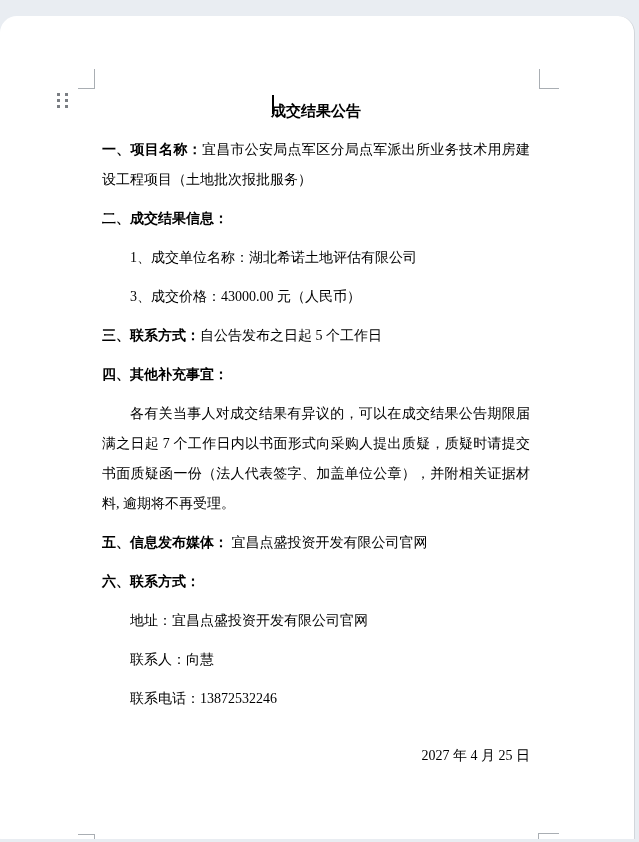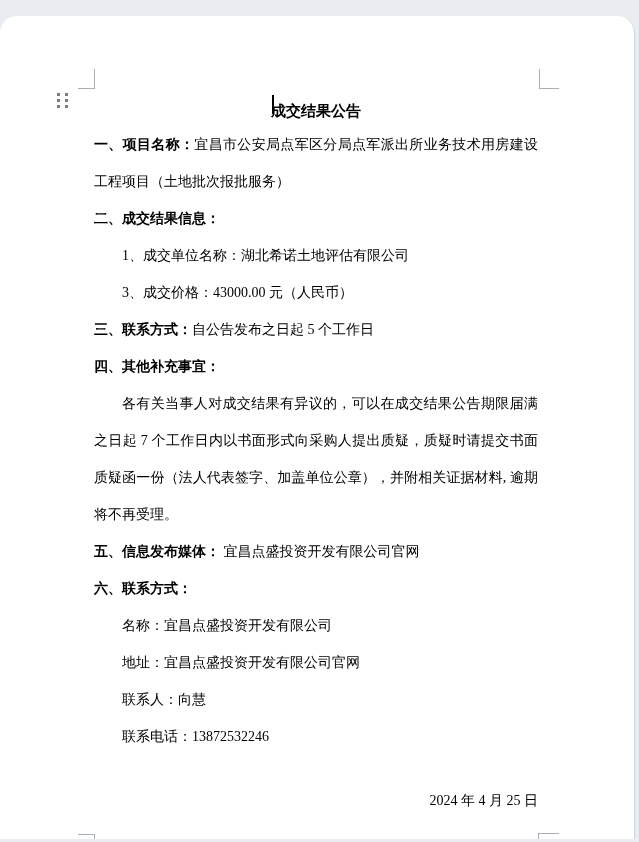--- a/index.html
+++ b/index.html
@@ -83,23 +83,23 @@
   }
   .title {
     margin: 0;
     font-size: 15px;
     font-weight: bold;
     line-height: 30px;
     text-align: center;
     font-family: "Liberation Sans", "DejaVu Sans", sans-serif;
   }
   .para {
-    margin: 0;
+    margin: 8px;
     font-size: 14px;
-    line-height: 37px;
+    line-height: 30px;
     text-align: justify;
   }
   .para b {
     font-family: "Liberation Sans", "DejaVu Sans", sans-serif;
     font-weight: bold;
   }
   .para.indent {
     text-indent: 2em;
   }
   .para.date {
@@ -156,27 +156,26 @@
       <p class="para heading"><b>三、联系方式：</b><span>自公告发布之日起 5 个工作日</span></p>
 
       <p class="para heading"><b>四、其他补充事宜：</b><span></span></p>
 
       <p class="para indent"><b></b><span>各有关当事人对成交结果有异议的，可以在成交结果公告期限届满之日起 7 个工作日内以书面形式向采购人提出质疑，质疑时请提交书面质疑函一份（法人代表签字、加盖单位公章），并附相关证据材料, 逾期将不再受理。</span></p>
 
       <p class="para heading"><b>五、信息发布媒体：</b><span> 宜昌点盛投资开发有限公司官网</span></p>
 
       <p class="para heading"><b>六、联系方式：</b><span></span></p>
 
-      <p class="para indent"><b></b><span>名称：宜昌点盛投资开发有限公司</span></p>
 
       <p class="para indent"><b></b><span>地址：宜昌点盛投资开发有限公司官网</span></p>
 
       <p class="para indent"><b></b><span>联系人：向慧</span></p>
 
       <p class="para indent"><b></b><span>联系电话：13872532246</span></p>
 
-      <p class="para date">2024 年 4 月 25 日</p>
+      <p class="para date">2027 年 4 月 25 日</p>
     </div>
   </div>
 
   <div class="side-strip"></div>
   <div class="bottom-strip"></div>
 </div>
 
 </body></html>

